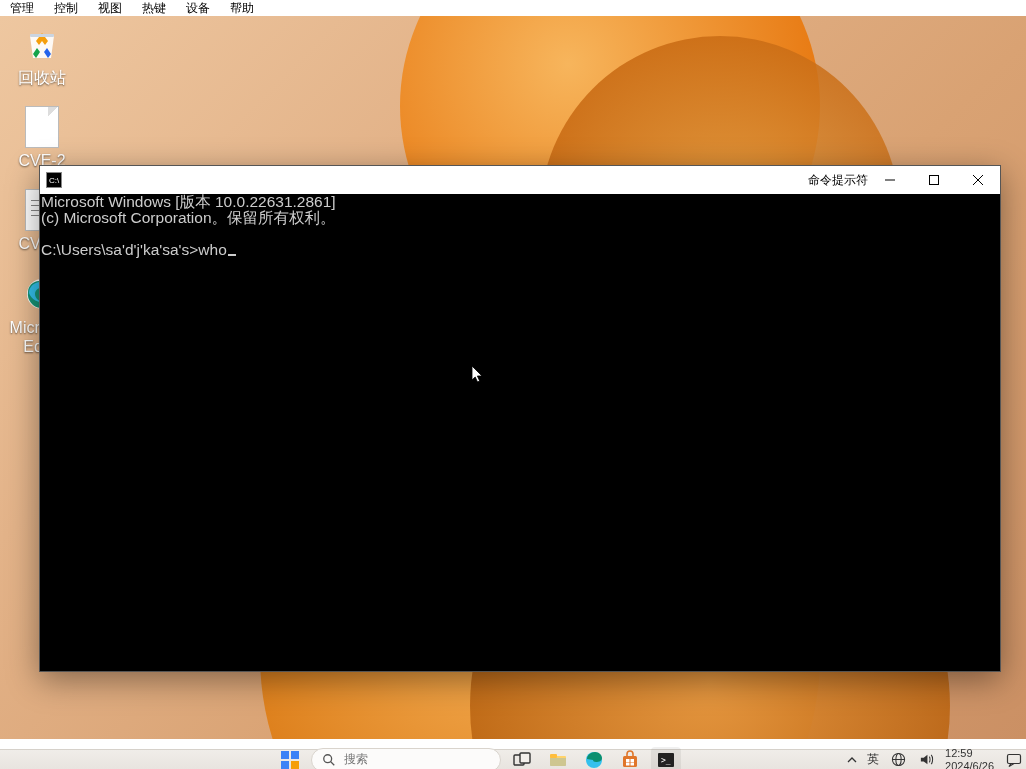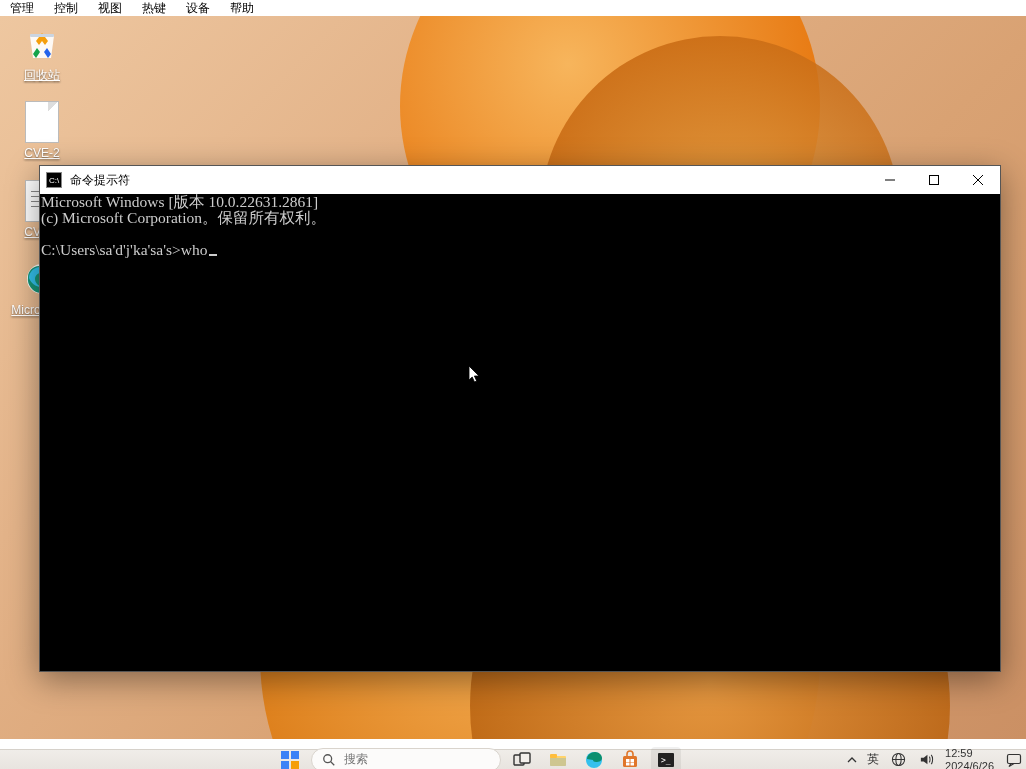--- a/index.html
+++ b/index.html
@@ -23,36 +23,36 @@
   .petal { position:absolute; border-radius:50%; }
   .p1 { width:420px;height:420px;left:400px;top:-120px; background:radial-gradient(circle at 40% 40%, #f7b55c, #e87b14 70%);}
   .p2 { width:360px;height:360px;left:540px;top:20px; background:radial-gradient(circle at 55% 55%, #e3a24a, #c76811 75%); opacity:.85;}
   .p3 { width:560px;height:560px;left:260px;top:360px; background:radial-gradient(circle at 45% 40%, #f6b158, #d8750f 75%);}
   .p4 { width:480px;height:480px;left:470px;top:450px; background:radial-gradient(circle at 50% 45%, #e59842, #b65f0d 78%); opacity:.9;}
 
   
   .icons { position: absolute; top: 8px; left: 6px; display: flex; flex-direction: column; gap: 20px; }
   .dicon { width: 72px; display: flex; flex-direction: column; align-items: center; cursor: default; }
   .dicon .pic { width: 40px; height: 40px; display:flex; align-items:center; justify-content:center; }
-  .dicon .lbl { font-size: 12px; color: #fff; text-align: right; text-shadow: 0 1px 2px rgba(0,0,0,.6); margin-top: 4px; line-height: 1.2; max-width: 72px; word-break: break-all; text-decoration: underline; }
+  .dicon .lbl { font-size: 16px; color: #fff; text-align: center; text-shadow: 0 1px 2px rgba(0,0,0,.6); margin-top: 4px; line-height: 1.2; max-width: 72px; word-break: break-all; }
   .recycle svg, .edge svg { width: 36px; height: 36px; }
   .file { width: 34px; height: 42px; background: #fff; border: 1px solid #bbb; position: relative; }
   .file::before { content:""; position:absolute; top:0; right:0; width:10px; height:10px; background:linear-gradient(135deg,#ddd 50%, transparent 50%); }
   .file.lines::after { content:""; position:absolute; left:5px; right:5px; top:10px; height:20px;
      background: repeating-linear-gradient(#888 0, #888 1px, transparent 1px, transparent 5px); }
 
   
   .cmdwin { position: absolute; left: 39px; top: 149px; width: 962px; height: 507px; background: #000; box-shadow: 0 8px 30px rgba(0,0,0,.4); border:1px solid #555; z-index:4;}
   .cmd-title { height: 28px; background: #fff; display: flex; align-items: center; padding-left: 6px; }
   .cmd-title .cmdicon { width: 16px; height: 16px; background: #000; color:#fff; font-size:8px; display:flex;align-items:center;justify-content:center; border:1px solid #888;}
-  .cmd-title .title { font-size: 12px; margin-left: 8px; flex: 1; color:#000;}
+  .cmd-title .title { font-size: 12px; margin-left: 8px; flex: 1; color:#000;text-align:right;}
   .winbtn { width: 44px; height: 28px; display: flex; align-items: center; justify-content: center; color:#000;}
   .winbtn svg { width: 10px; height: 10px; }
   .cmd-body { position:absolute; top:28px; left:0; right:0; bottom:0; background:#000; color:#ccc;
-    font-family: Liberation Serif, serif; font-size: 15.5px; line-height: 16px; padding: 0px 0 0 1px; white-space: pre; letter-spacing:0;}
+    font-family: Liberation Sans, sans-serif; font-size: 15.5px; line-height: 16px; padding: 0px 0 0 1px; white-space: pre; letter-spacing:0;}
   .cursor { display:inline-block; width:8px; height:2px; background:#ccc; vertical-align: -1px; margin-left:1px;}
   .mouseptr { position:absolute; left:397px; top:155px; z-index:2; }
   .mouseptr svg { width:14px;height:20px; filter: drop-shadow(0 0 1px #000);}
 
   
   .taskbar { position: absolute; left:0; right:0; bottom:0; height:20px; background: linear-gradient(#f0ede9,#e8e4df); display:flex; align-items:center; z-index:6; border-top:1px solid #d6d1ca;}
   .tb-center { position:absolute; left:50%; transform:translateX(-50%); display:flex; align-items:center; gap:6px; height:100%; left: 275px; transform:none;}
   .tb-btn { width:30px; height:26px; display:flex; align-items:center; justify-content:center; border-radius:4px;}
   .tb-btn svg { width:20px; height:20px; }
   .search { display:flex; align-items:center; width:190px; height:24px; background:#fcfbfa; border:1px solid #d9d4cd; border-radius:14px; padding:0 10px; gap:8px;}

